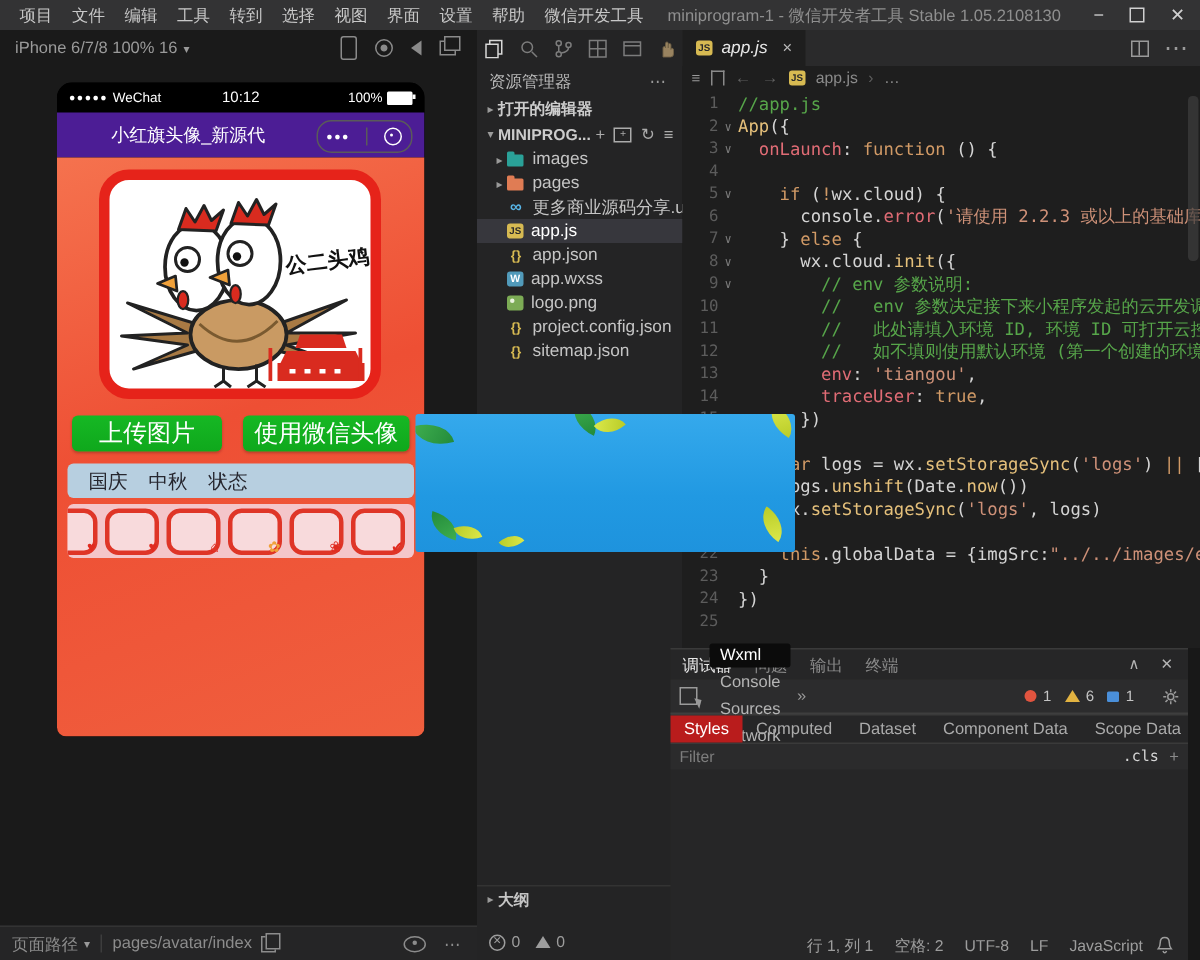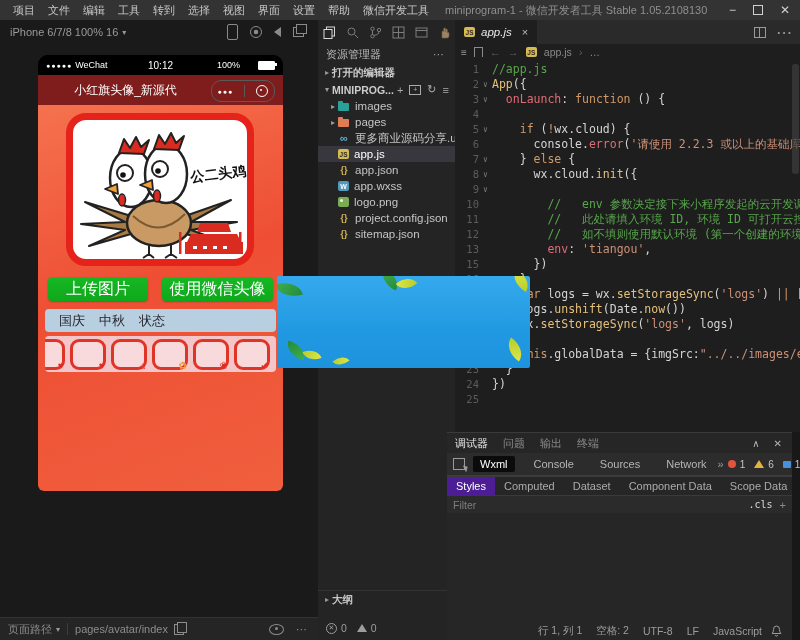--- a/index.html
+++ b/index.html
@@ -20,24 +20,24 @@
   .ic-device{width:9px;height:14px;border:1px solid #8a8a8a;border-radius:2px;}
   .ic-record{width:10px;height:10px;border:1px solid #8a8a8a;border-radius:50%;background:radial-gradient(circle,#8a8a8a 0 2px,transparent 2.6px);}
   .ic-sound{width:0;height:0;border-top:5px solid transparent;border-bottom:5px solid transparent;border-right:7px solid #8a8a8a;}
   .ic-multiwin{width:9px;height:8px;border:1px solid #8a8a8a;position:relative;}
   .ic-multiwin:before{content:"";position:absolute;left:2px;top:-4px;width:9px;height:8px;border:1px solid #8a8a8a;background:#1a1a1a;}
   
   .phone{position:absolute;left:38px;top:35px;width:245px;height:436px;background:#000;border-radius:10px 10px 6px 6px;overflow:hidden;}
   .p-status{height:20px;background:#000;color:#fff;font-size:9px;display:flex;align-items:center;padding:0 8px;}
   .p-status .dots{letter-spacing:1px;font-size:7px;margin-right:3px;}
   .p-time{position:absolute;left:0;width:100%;text-align:center;font-size:10px;}
-  .p-batt-wrap{margin-left:auto;display:flex;align-items:center;gap:18px;z-index:2;}
+  .p-batt-wrap{margin-left:auto;display:flex;align-items:center;gap:3px;z-index:2;}
   .batt{width:15px;height:7px;border:1px solid #fff;border-radius:1px;position:relative;background:#fff;}
   .batt:after{content:"";position:absolute;right:-3px;top:1.5px;width:2px;height:3px;background:#fff;}
-  .p-nav{height:30px;background:#7f1d1d;position:relative;color:#fff;}
+  .p-nav{height:30px;background:#4c1d95;position:relative;color:#fff;}
   .p-nav .nav-title{position:absolute;left:0;right:70px;text-align:center;top:7px;font-size:12px;}
   .capsule{position:absolute;right:8px;top:5px;width:62px;height:20px;border:1px solid #5a5a5a;border-radius:10px;
     display:flex;align-items:center;justify-content:space-around;color:#fff;}
   .capsule .divider{width:1px;height:12px;background:#5a5a5a;}
   .cap-dots{font-size:7px;letter-spacing:1px;}
   .cap-target{width:10px;height:10px;border:1.5px solid #fff;border-radius:50%;position:relative;}
   .cap-target:after{content:"";position:absolute;left:2.5px;top:2.5px;width:2px;height:2px;background:#fff;border-radius:50%;}
   .p-body{position:relative;height:386px;background:linear-gradient(160deg,#f5724e 0%,#ee4f34 45%,#f05f3e 100%);overflow:hidden;}
   .avatar-card{position:absolute;left:28px;top:8px;width:188px;height:153px;background:#fff;border:7px solid #e6231a;border-radius:20px;box-sizing:border-box;overflow:hidden;}
   .gbtn{position:absolute;height:24px;background:linear-gradient(#16b824,#0fa81c);border-radius:4px;color:#fff;font-size:16px;
@@ -129,21 +129,21 @@
   .dt-more{color:#9a9a9a;margin:0 2px;}
   .badges{margin-left:auto;display:flex;align-items:center;gap:4px;margin-right:6px;font-size:10px;color:#c5c5c5;}
   .bdot{width:8px;height:8px;border-radius:50%;background:#e1543f;}
   .btri{width:0;height:0;border-left:5px solid transparent;border-right:5px solid transparent;border-bottom:8px solid #e2b341;margin-left:5px;}
   .bchat{width:8px;height:7px;background:#4a8fd9;border-radius:1px;margin-left:5px;}
   .bgap{width:6px;}
   .dbg-icon{color:#9a9a9a;margin-left:5px;display:flex;align-items:center;}
   .wxml-frag{height:12px;overflow:hidden;font-family:"DejaVu Sans Mono",monospace;font-size:10.5px;color:#569cd6;padding-left:6px;line-height:14px;}
   .style-tabs{height:18px;border-top:1px solid #3a3a3a;border-bottom:1px solid #3a3a3a;display:flex;align-items:stretch;font-size:11px;color:#ababab;}
   .st-tab{display:flex;align-items:center;padding:0 9px;white-space:nowrap;}
-  .st-tab.active{background:#4c1d95;color:#fff;}
+  .st-tab.active{background:#b91c1c;color:#fff;}
   .filter-row{height:17px;background:#2b2b2c;display:flex;align-items:center;font-size:10.5px;color:#7d7d7d;padding:0 6px;}
   .filter-cls{margin-left:auto;color:#d5d5d5;font-family:"DejaVu Sans Mono",monospace;font-size:10px;}
   .filter-plus{color:#8a8a8a;margin-left:7px;font-size:11px;}
   .statusbar-right{position:absolute;left:0;bottom:3px;width:100%;display:flex;justify-content:flex-end;gap:14px;
     font-size:10.5px;color:#9d9d9d;padding-right:30px;box-sizing:border-box;align-items:center;}
   .bell{position:absolute;right:10px;bottom:0;}
   
   .overlay{position:absolute;left:277px;top:276px;width:253px;height:92px;background:linear-gradient(180deg,#35a9ec 0%,#2199e2 60%,#1e93dd 100%);border-radius:2px;z-index:50;overflow:hidden;}
   .leaf{position:absolute;width:20px;height:15px;border-radius:2% 100% 2% 100%;}
   .leaf.g{background:linear-gradient(135deg,#3fae4f,#238b3a);}
@@ -436,25 +436,26 @@
   </div>
   <div class="code-area">
       <div class="cl"><span class="ln">1</span><span class="fold"></span><span class="ct"><span class="c-cm">//app.js</span></span></div>
       <div class="cl"><span class="ln">2</span><span class="fold">∨</span><span class="ct"><span class="c-fn">App</span><span class="c-p">({</span></span></div>
       <div class="cl"><span class="ln">3</span><span class="fold">∨</span><span class="ct"><span class="c-p">  </span><span class="c-prop">onLaunch</span><span class="c-p">: </span><span class="c-kw">function</span><span class="c-p"> () {</span></span></div>
       <div class="cl"><span class="ln">4</span><span class="fold"></span><span class="ct"></span></div>
       <div class="cl"><span class="ln">5</span><span class="fold">∨</span><span class="ct"><span class="c-p">    </span><span class="c-kw">if</span><span class="c-p"> (</span><span class="c-kw">!</span><span class="c-p">wx.cloud) {</span></span></div>
       <div class="cl"><span class="ln">6</span><span class="fold"></span><span class="ct"><span class="c-p">      console.</span><span class="c-prop">error</span><span class="c-p">(</span><span class="c-str">'请使用 2.2.3 或以上的基础库以使用云能力'</span></span></div>
       <div class="cl"><span class="ln">7</span><span class="fold">∨</span><span class="ct"><span class="c-p">    } </span><span class="c-kw">else</span><span class="c-p"> {</span></span></div>
       <div class="cl"><span class="ln">8</span><span class="fold">∨</span><span class="ct"><span class="c-p">      wx.cloud.</span><span class="c-fn">init</span><span class="c-p">({</span></span></div>
-      <div class="cl"><span class="ln">9</span><span class="fold">∨</span></div>
+      <div class="cl"><span class="ln">9</span><span class="fold">∨</span><span class="ct"><span class="c-p">        </span><span class="c-cm">// env 参数说明:</span></span></div>
       <div class="cl"><span class="ln">10</span><span class="fold"></span><span class="ct"><span class="c-p">        </span><span class="c-cm">//   env 参数决定接下来小程序发起的云开发调用 (wx.cloud.xxx) 会默认请求的环境</span></span></div>
       <div class="cl"><span class="ln">11</span><span class="fold"></span><span class="ct"><span class="c-p">        </span><span class="c-cm">//   此处请填入环境 ID, 环境 ID 可打开云控制台查看</span></span></div>
       <div class="cl"><span class="ln">12</span><span class="fold"></span><span class="ct"><span class="c-p">        </span><span class="c-cm">//   如不填则使用默认环境 (第一个创建的环境)</span></span></div>
       <div class="cl"><span class="ln">13</span><span class="fold"></span><span class="ct"><span class="c-p">        </span><span class="c-prop">env</span><span class="c-p">: </span><span class="c-str">'tiangou'</span><span class="c-p">,</span></span></div>
+      <div class="cl"><span class="ln">14</span><span class="fold"></span><span class="ct"><span class="c-p">        </span><span class="c-prop">traceUser</span><span class="c-p">: </span><span class="c-kw">true</span><span class="c-p">,</span></span></div>
       <div class="cl"><span class="ln">15</span><span class="fold"></span><span class="ct"><span class="c-p">      })</span></span></div>
       <div class="cl"><span class="ln">16</span><span class="fold"></span><span class="ct"><span class="c-p">    }</span></span></div>
       <div class="cl"><span class="ln">17</span><span class="fold"></span><span class="ct"><span class="c-p">    </span><span class="c-kw">var</span><span class="c-p"> logs = wx.</span><span class="c-fn">setStorageSync</span><span class="c-p">(</span><span class="c-str">'logs'</span><span class="c-p">) </span><span class="c-kw">||</span><span class="c-p"> []</span></span></div>
       <div class="cl"><span class="ln">18</span><span class="fold"></span><span class="ct"><span class="c-p">    logs.</span><span class="c-fn">unshift</span><span class="c-p">(Date.</span><span class="c-fn">now</span><span class="c-p">())</span></span></div>
       <div class="cl"><span class="ln">19</span><span class="fold"></span><span class="ct"><span class="c-p">    wx.</span><span class="c-fn">setStorageSync</span><span class="c-p">(</span><span class="c-str">'logs'</span><span class="c-p">, logs)</span></span></div>
       <div class="cl"><span class="ln">20</span><span class="fold"></span><span class="ct"></span></div>
       <div class="cl"><span class="ln">22</span><span class="fold"></span><span class="ct"><span class="c-p">    </span><span class="c-kw">this</span><span class="c-p">.globalData = {imgSrc:</span><span class="c-str">"../../images/etj.png"</span></span></div>
       <div class="cl"><span class="ln">23</span><span class="fold"></span><span class="ct"><span class="c-p">  }</span></span></div>
       <div class="cl"><span class="ln">24</span><span class="fold"></span><span class="ct"><span class="c-p">})</span></span></div>
       <div class="cl"><span class="ln">25</span><span class="fold"></span><span class="ct"></span></div>
@@ -472,21 +473,21 @@
         <span>输出</span>
         <span>终端</span>
       </span>
     <span class="dbg-header-icons">
       <span>∧</span>
       <span>✕</span>
     </span>
   </div>
   <div class="dbg-toolbar">
     <span class="ic-inspect"></span>
-    <span id="devtools-tabs" style="display:flex;gap:12px;">
+    <span id="devtools-tabs" style="display:flex;gap:2px;flex-direction:column;">
         <span class="dt-tab active">Wxml</span>
         <span class="dt-tab">Console</span>
         <span class="dt-tab">Sources</span>
         <span class="dt-tab">Network</span>
       </span>
     <span class="dt-more">»</span>
     <span class="badges">
       <span class="bdot"></span>
       <span>1</span>
       <span class="btri"></span>

